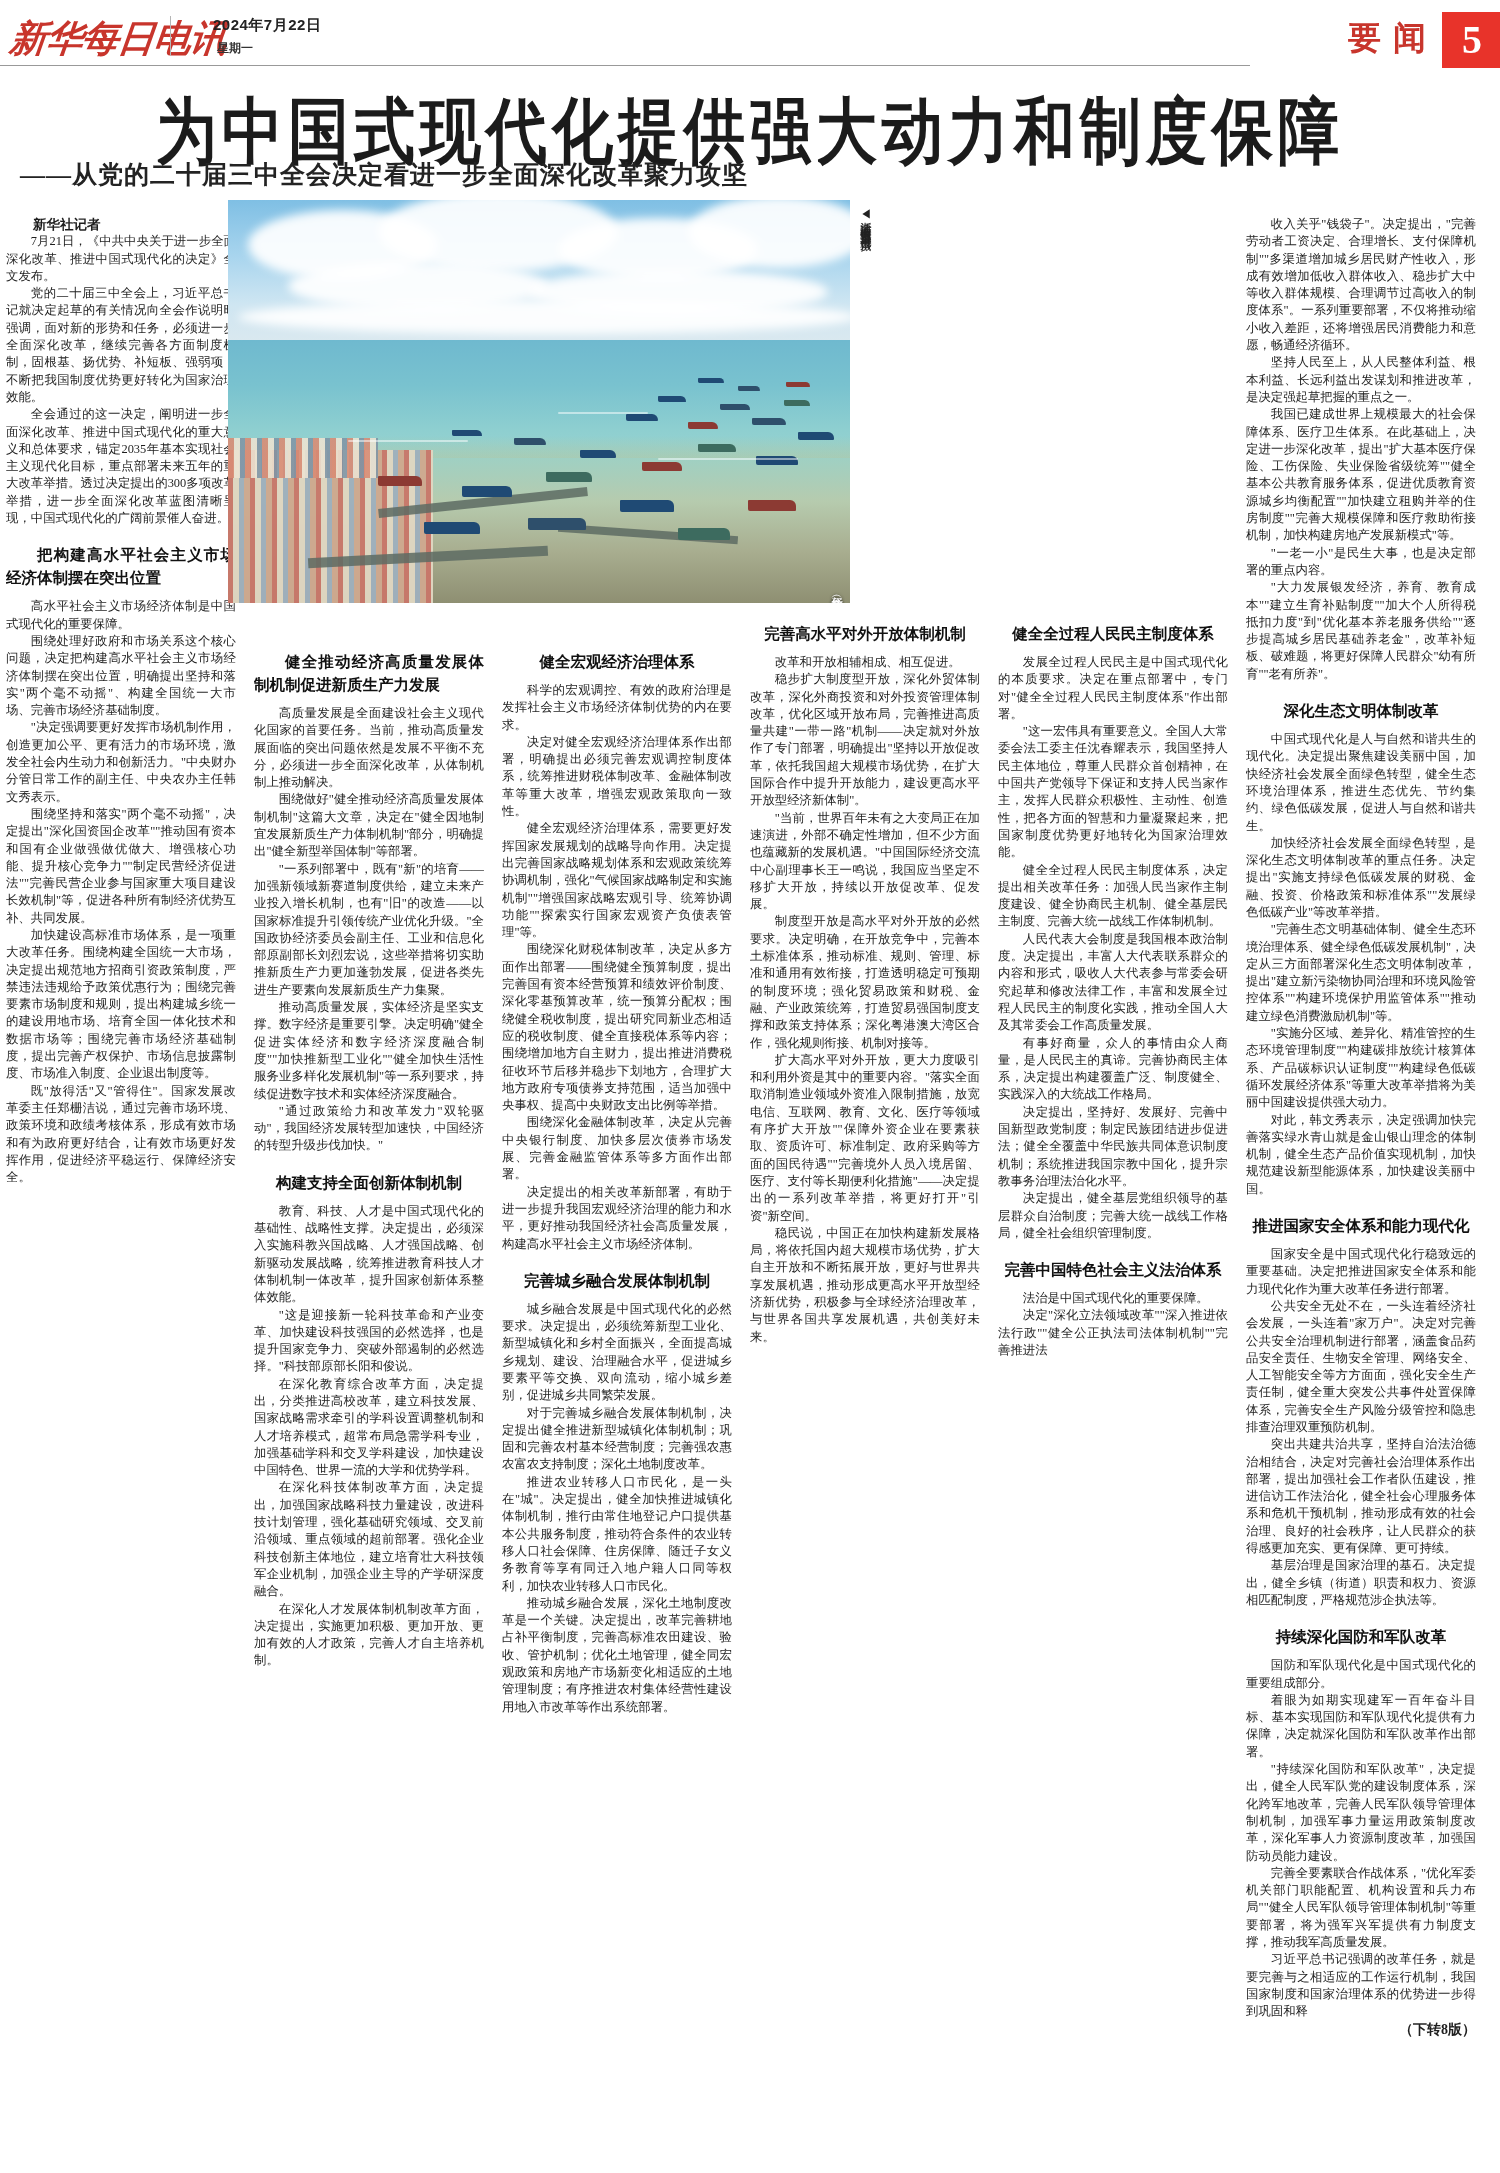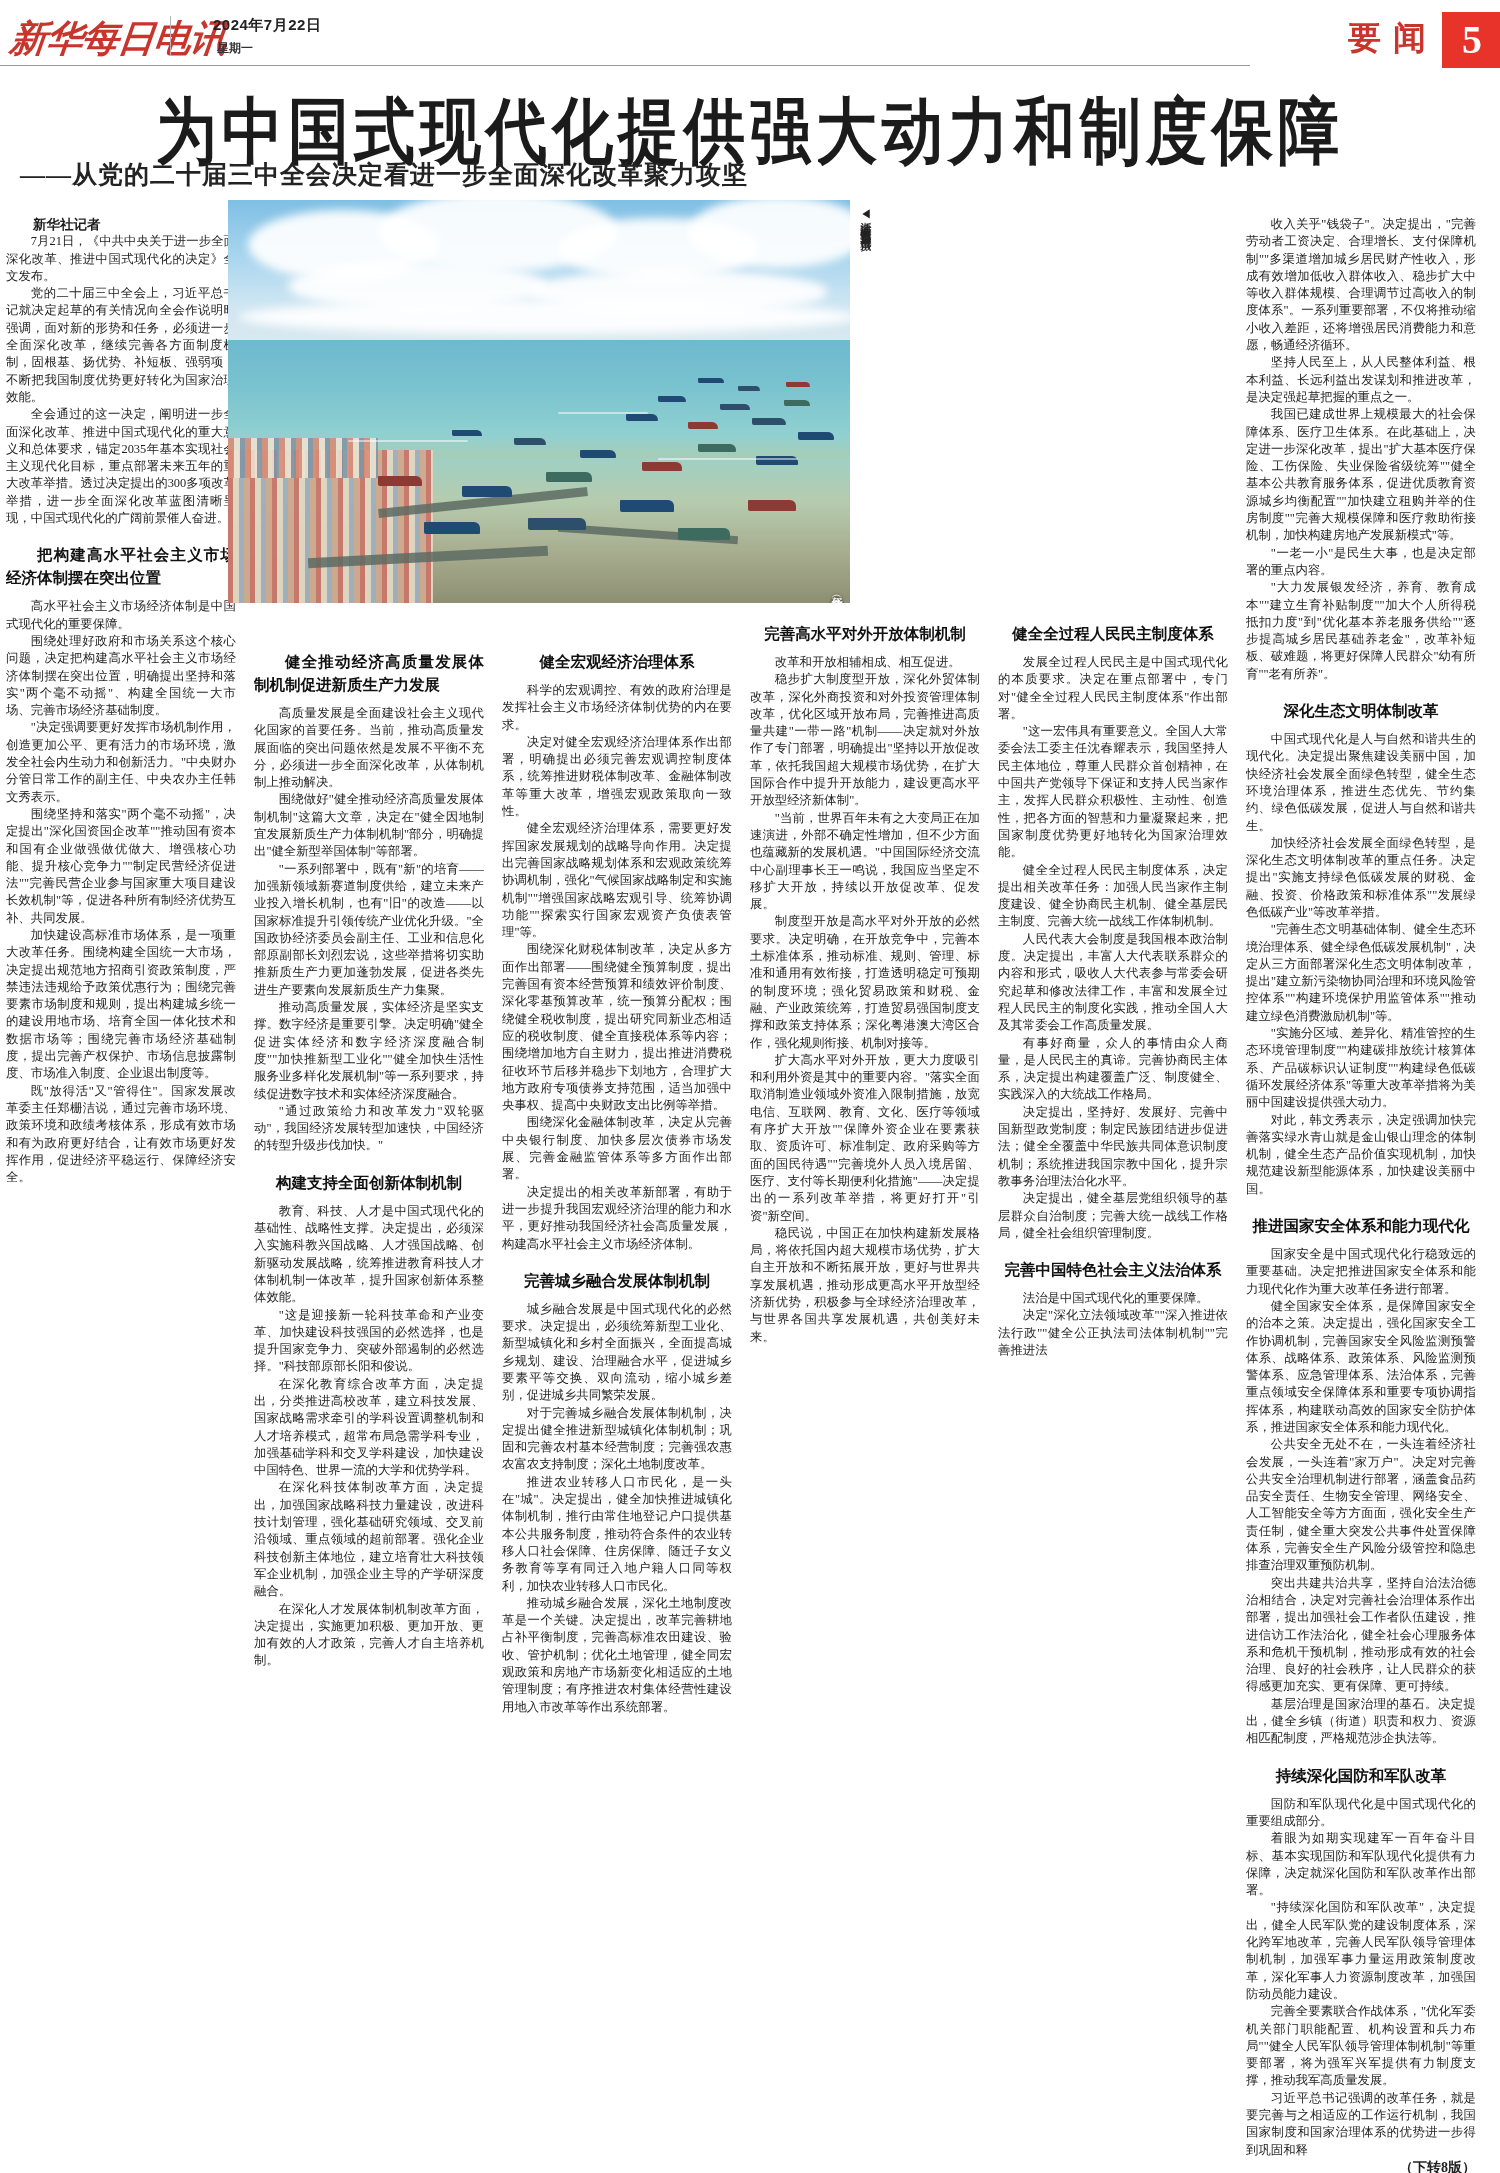--- a/index.html
+++ b/index.html
@@ -304,21 +304,20 @@
     <p>"一老一小"是民生大事，也是决定部署的重点内容。</p>
     <p>"大力发展银发经济，养育、教育成本""建立生育补贴制度""加大个人所得税抵扣力度"到"优化基本养老服务供给""逐步提高城乡居民基础养老金"，改革补短板、破难题，将更好保障人民群众"幼有所育""老有所养"。</p>
     <div class="sechead center">深化生态文明体制改革</div>
     <p>中国式现代化是人与自然和谐共生的现代化。决定提出聚焦建设美丽中国，加快经济社会发展全面绿色转型，健全生态环境治理体系，推进生态优先、节约集约、绿色低碳发展，促进人与自然和谐共生。</p>
     <p>加快经济社会发展全面绿色转型，是深化生态文明体制改革的重点任务。决定提出"实施支持绿色低碳发展的财税、金融、投资、价格政策和标准体系""发展绿色低碳产业"等改革举措。</p>
     <p>"完善生态文明基础体制、健全生态环境治理体系、健全绿色低碳发展机制"，决定从三方面部署深化生态文明体制改革，提出"建立新污染物协同治理和环境风险管控体系""构建环境保护用监管体系""推动建立绿色消费激励机制"等。</p>
     <p>"实施分区域、差异化、精准管控的生态环境管理制度""构建碳排放统计核算体系、产品碳标识认证制度""构建绿色低碳循环发展经济体系"等重大改革举措将为美丽中国建设提供强大动力。</p>
     <p>对此，韩文秀表示，决定强调加快完善落实绿水青山就是金山银山理念的体制机制，健全生态产品价值实现机制，加快规范建设新型能源体系，加快建设美丽中国。</p>
     <div class="sechead center">推进国家安全体系和能力现代化</div>
     <p>国家安全是中国式现代化行稳致远的重要基础。决定把推进国家安全体系和能力现代化作为重大改革任务进行部署。</p>
-    <p>健全国家安全体系，是保障国家安全的治本之策。决定提出，强化国家安全工作协调机制，完善国家安全风险监测预警体系、战略体系、政策体系、风险监测预警体系、应急管理体系、法治体系，完善重点领域安全保障体系和重要专项协调指挥体系，构建联动高效的国家安全防护体系，推进国家安全体系和能力现代化。</p>
     <p>公共安全无处不在，一头连着经济社会发展，一头连着"家万户"。决定对完善公共安全治理机制进行部署，涵盖食品药品安全责任、生物安全管理、网络安全、人工智能安全等方方面面，强化安全生产责任制，健全重大突发公共事件处置保障体系，完善安全生产风险分级管控和隐患排查治理双重预防机制。</p>
     <p>突出共建共治共享，坚持自治法治德治相结合，决定对完善社会治理体系作出部署，提出加强社会工作者队伍建设，推进信访工作法治化，健全社会心理服务体系和危机干预机制，推动形成有效的社会治理、良好的社会秩序，让人民群众的获得感更加充实、更有保障、更可持续。</p>
     <p>基层治理是国家治理的基石。决定提出，健全乡镇（街道）职责和权力、资源相匹配制度，严格规范涉企执法等。</p>
     <div class="sechead center">持续深化国防和军队改革</div>
     <p>国防和军队现代化是中国式现代化的重要组成部分。</p>
     <p>着眼为如期实现建军一百年奋斗目标、基本实现国防和军队现代化提供有力保障，决定就深化国防和军队改革作出部署。</p>
     <p>"持续深化国防和军队改革"，决定提出，健全人民军队党的建设制度体系，深化跨军地改革，完善人民军队领导管理体制机制，加强军事力量运用政策制度改革，深化军事人力资源制度改革，加强国防动员能力建设。</p>
     <p>完善全要素联合作战体系，"优化军委机关部门职能配置、机构设置和兵力布局""健全人民军队领导管理体制机制"等重要部署，将为强军兴军提供有力制度支撑，推动我军高质量发展。</p>
     <p>习近平总书记强调的改革任务，就是要完善与之相适应的工作运行机制，我国国家制度和国家治理体系的优势进一步得到巩固和释</p>
     <p class="jump-note">（下转8版）</p>

